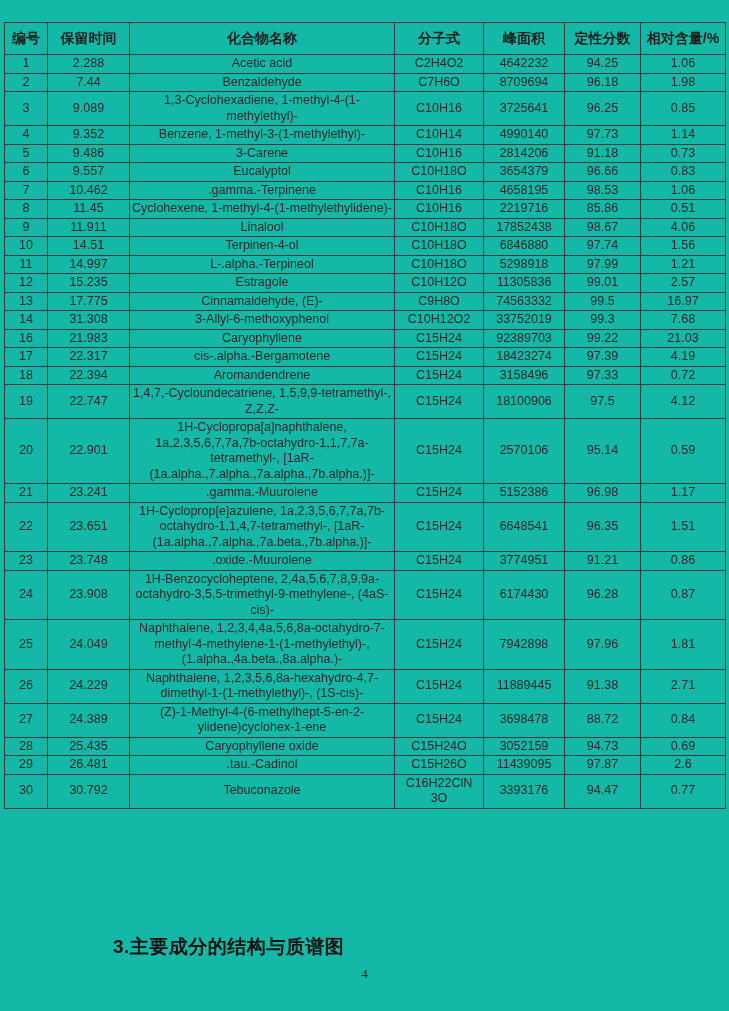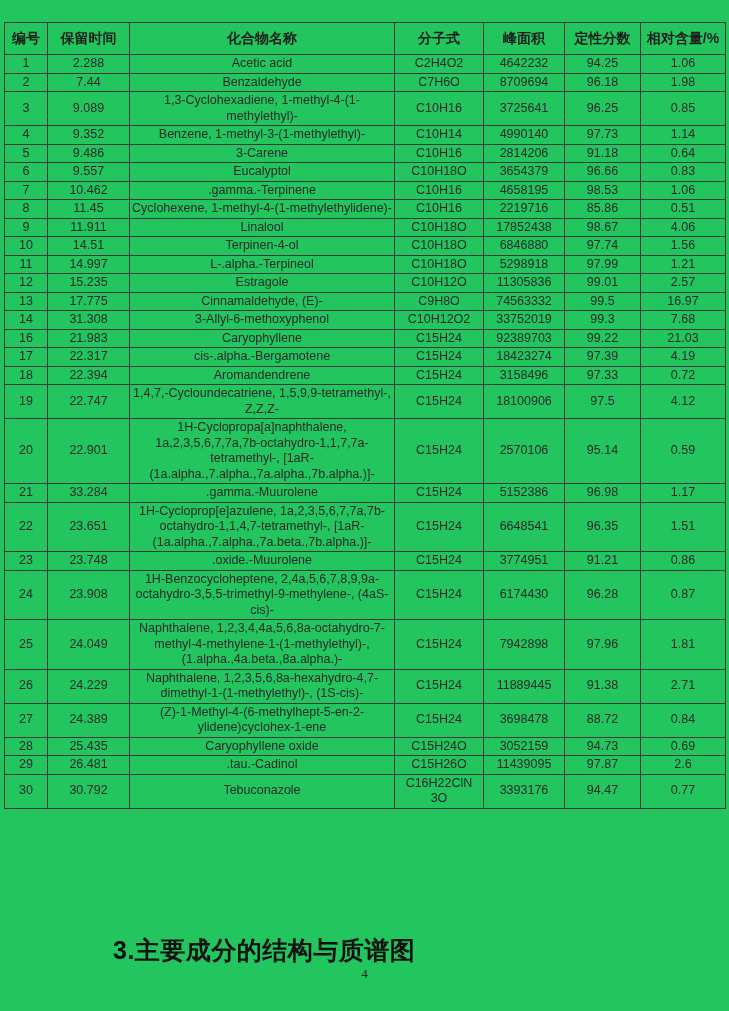--- a/index.html
+++ b/index.html
@@ -5,21 +5,21 @@
   html, body {
     margin: 0;
     padding: 0;
     background: #ffffff;
     font-family: "Liberation Sans", "DejaVu Sans", sans-serif;
   }
   .page {
     position: relative;
     width: 729px;
     height: 1011px;
-    background: #22c55e;
+    background: #14b8a6;
     overflow: hidden;
     color: #262626;
   }
   table.compound-table {
     position: absolute;
     left: 4px;
     top: 22px;
     width: 721px;
     border-collapse: collapse;
     table-layout: fixed;
@@ -46,21 +46,21 @@
   }
   .compound-table td.col-formula {
     white-space: pre-line;
     margin-left: 12px;
   }
   .section-heading {
     position: absolute;
     left: 113px;
     top: 934px;
     margin: 0;
-    font-size: 25px;
+    font-size: 19px;
     font-weight: 700;
     color: #111111;
     letter-spacing: 0.5px;
     text-align: center;
   }
   .page-number {
     position: absolute;
     left: 0;
     top: 966px;
     width: 729px;
@@ -133,21 +133,21 @@
           <td>97.73</td>
           <td>1.14</td>
         </tr>
         <tr>
           <td>5</td>
           <td>9.486</td>
           <td>3-Carene</td>
           <td class="col-formula">C10H16</td>
           <td>2814206</td>
           <td>91.18</td>
-          <td>0.64</td>
+          <td>0.73</td>
         </tr>
         <tr>
           <td>6</td>
           <td>9.557</td>
           <td>Eucalyptol</td>
           <td class="col-formula">C10H18O</td>
           <td>3654379</td>
           <td>96.66</td>
           <td>0.83</td>
         </tr>
@@ -263,21 +263,21 @@
           <td>20</td>
           <td>22.901</td>
           <td>1H-Cyclopropa[a]naphthalene, 1a,2,3,5,6,7,7a,7b-octahydro-1,1,7,7a-tetramethyl-, [1aR-(1a.alpha.,7.alpha.,7a.alpha.,7b.alpha.)]-</td>
           <td class="col-formula">C15H24</td>
           <td>2570106</td>
           <td>95.14</td>
           <td>0.59</td>
         </tr>
         <tr>
           <td>21</td>
-          <td>33.284</td>
+          <td>23.241</td>
           <td>.gamma.-Muurolene</td>
           <td class="col-formula">C15H24</td>
           <td>5152386</td>
           <td>96.98</td>
           <td>1.17</td>
         </tr>
         <tr>
           <td>22</td>
           <td>23.651</td>
           <td>1H-Cycloprop[e]azulene, 1a,2,3,5,6,7,7a,7b-octahydro-1,1,4,7-tetramethyl-, [1aR-(1a.alpha.,7.alpha.,7a.beta.,7b.alpha.)]-</td>

